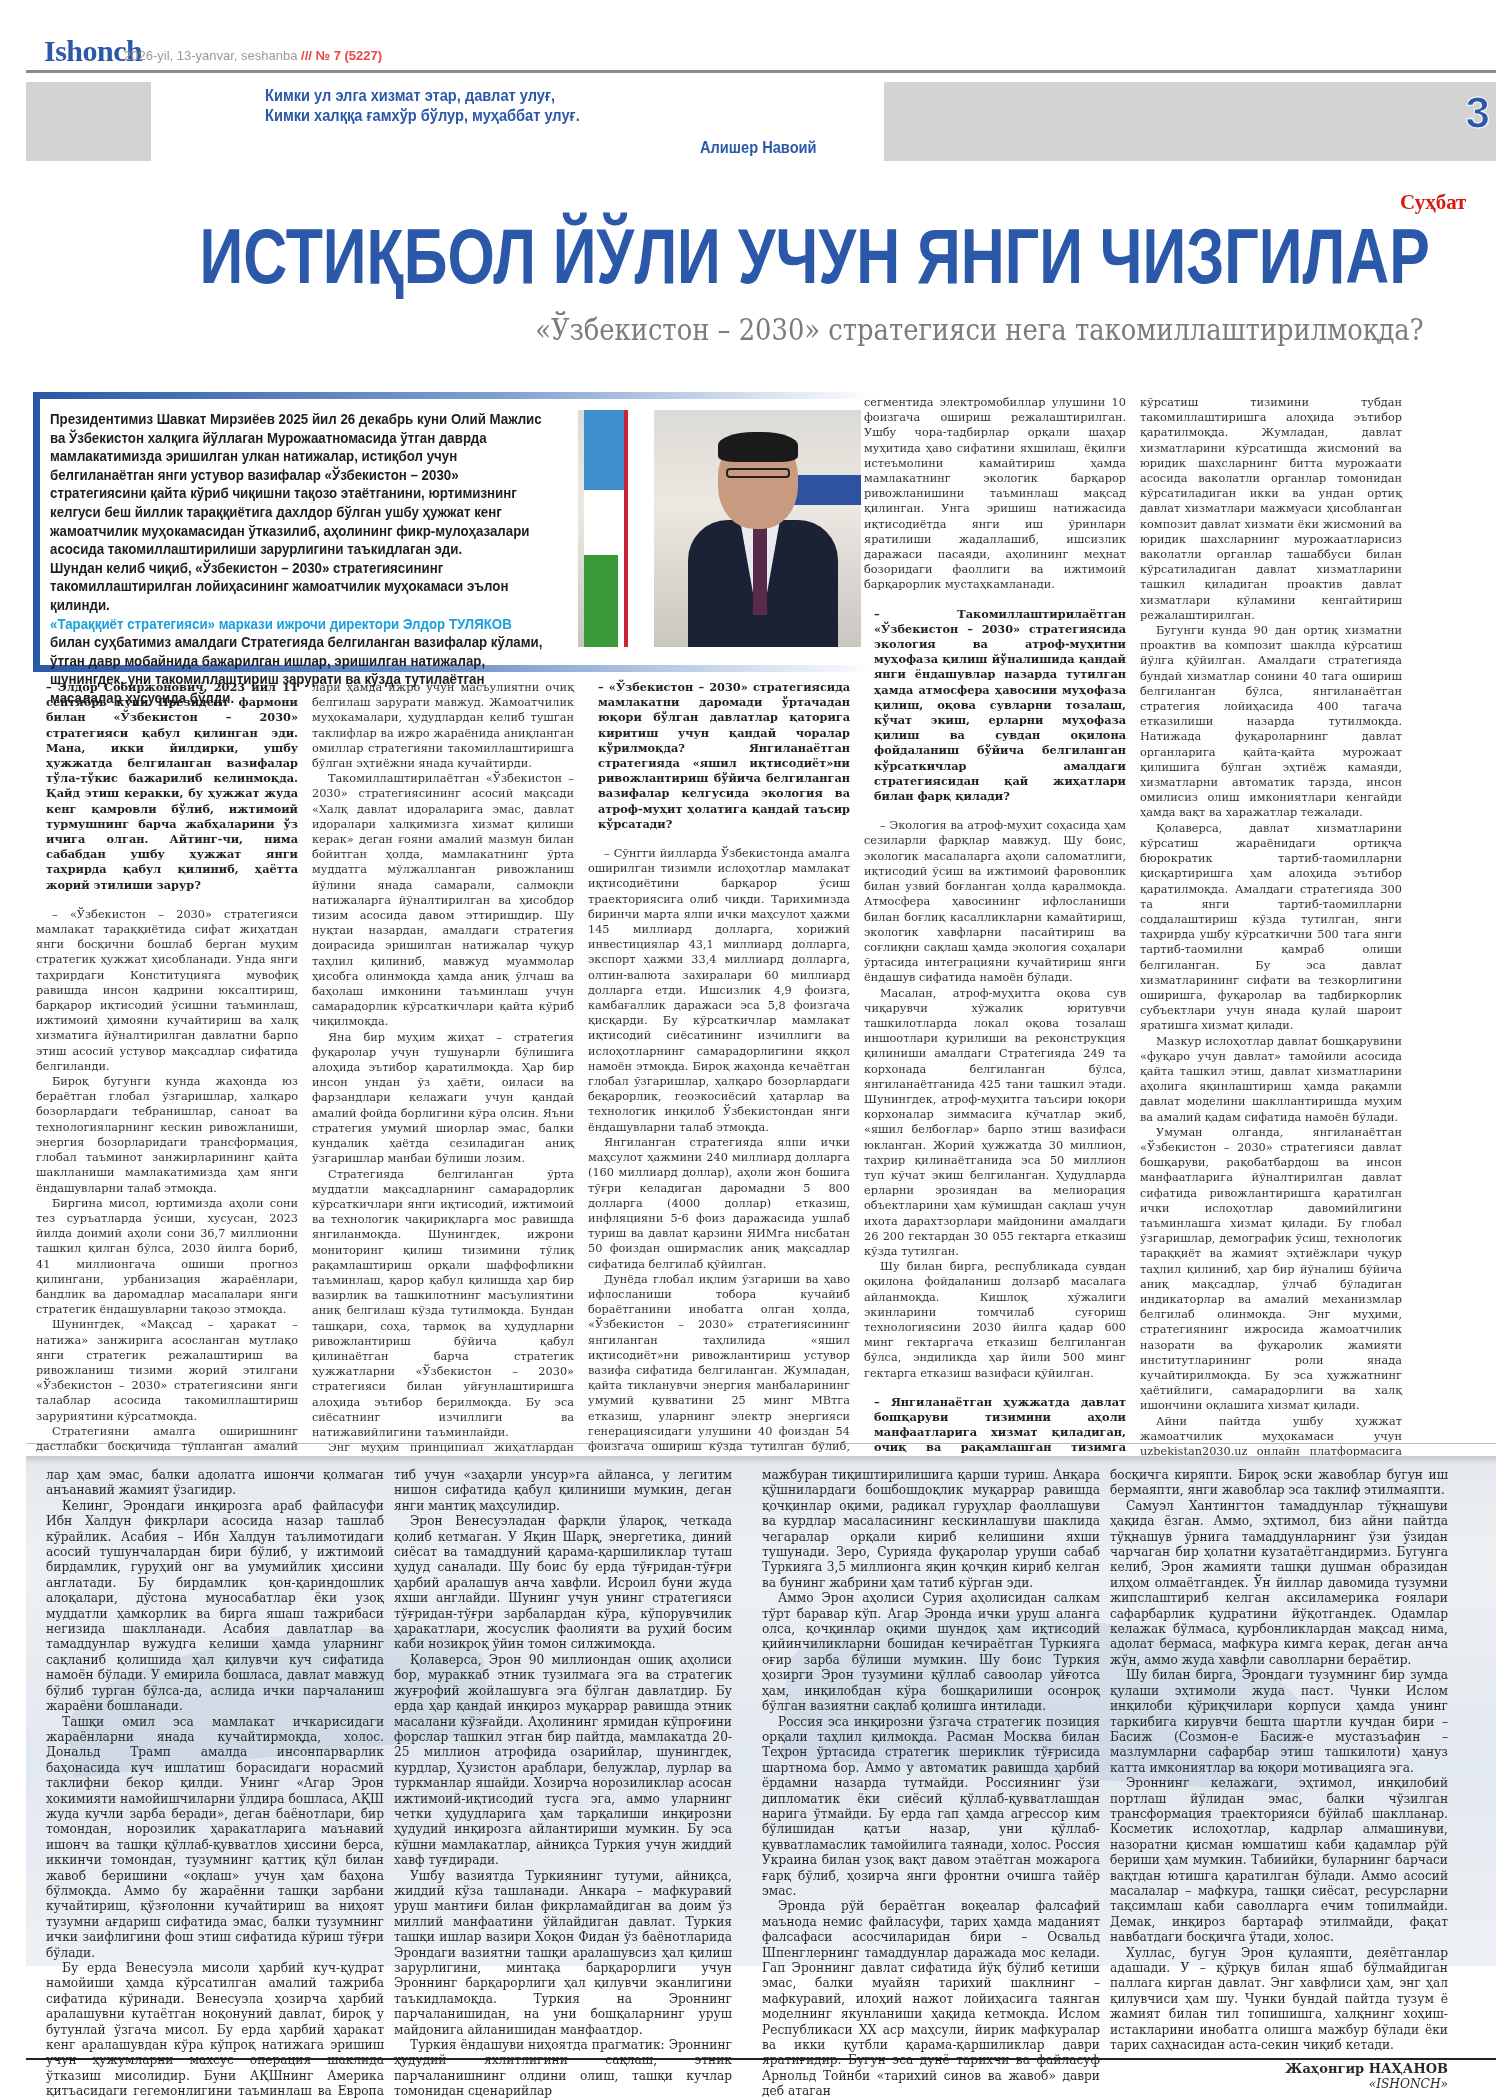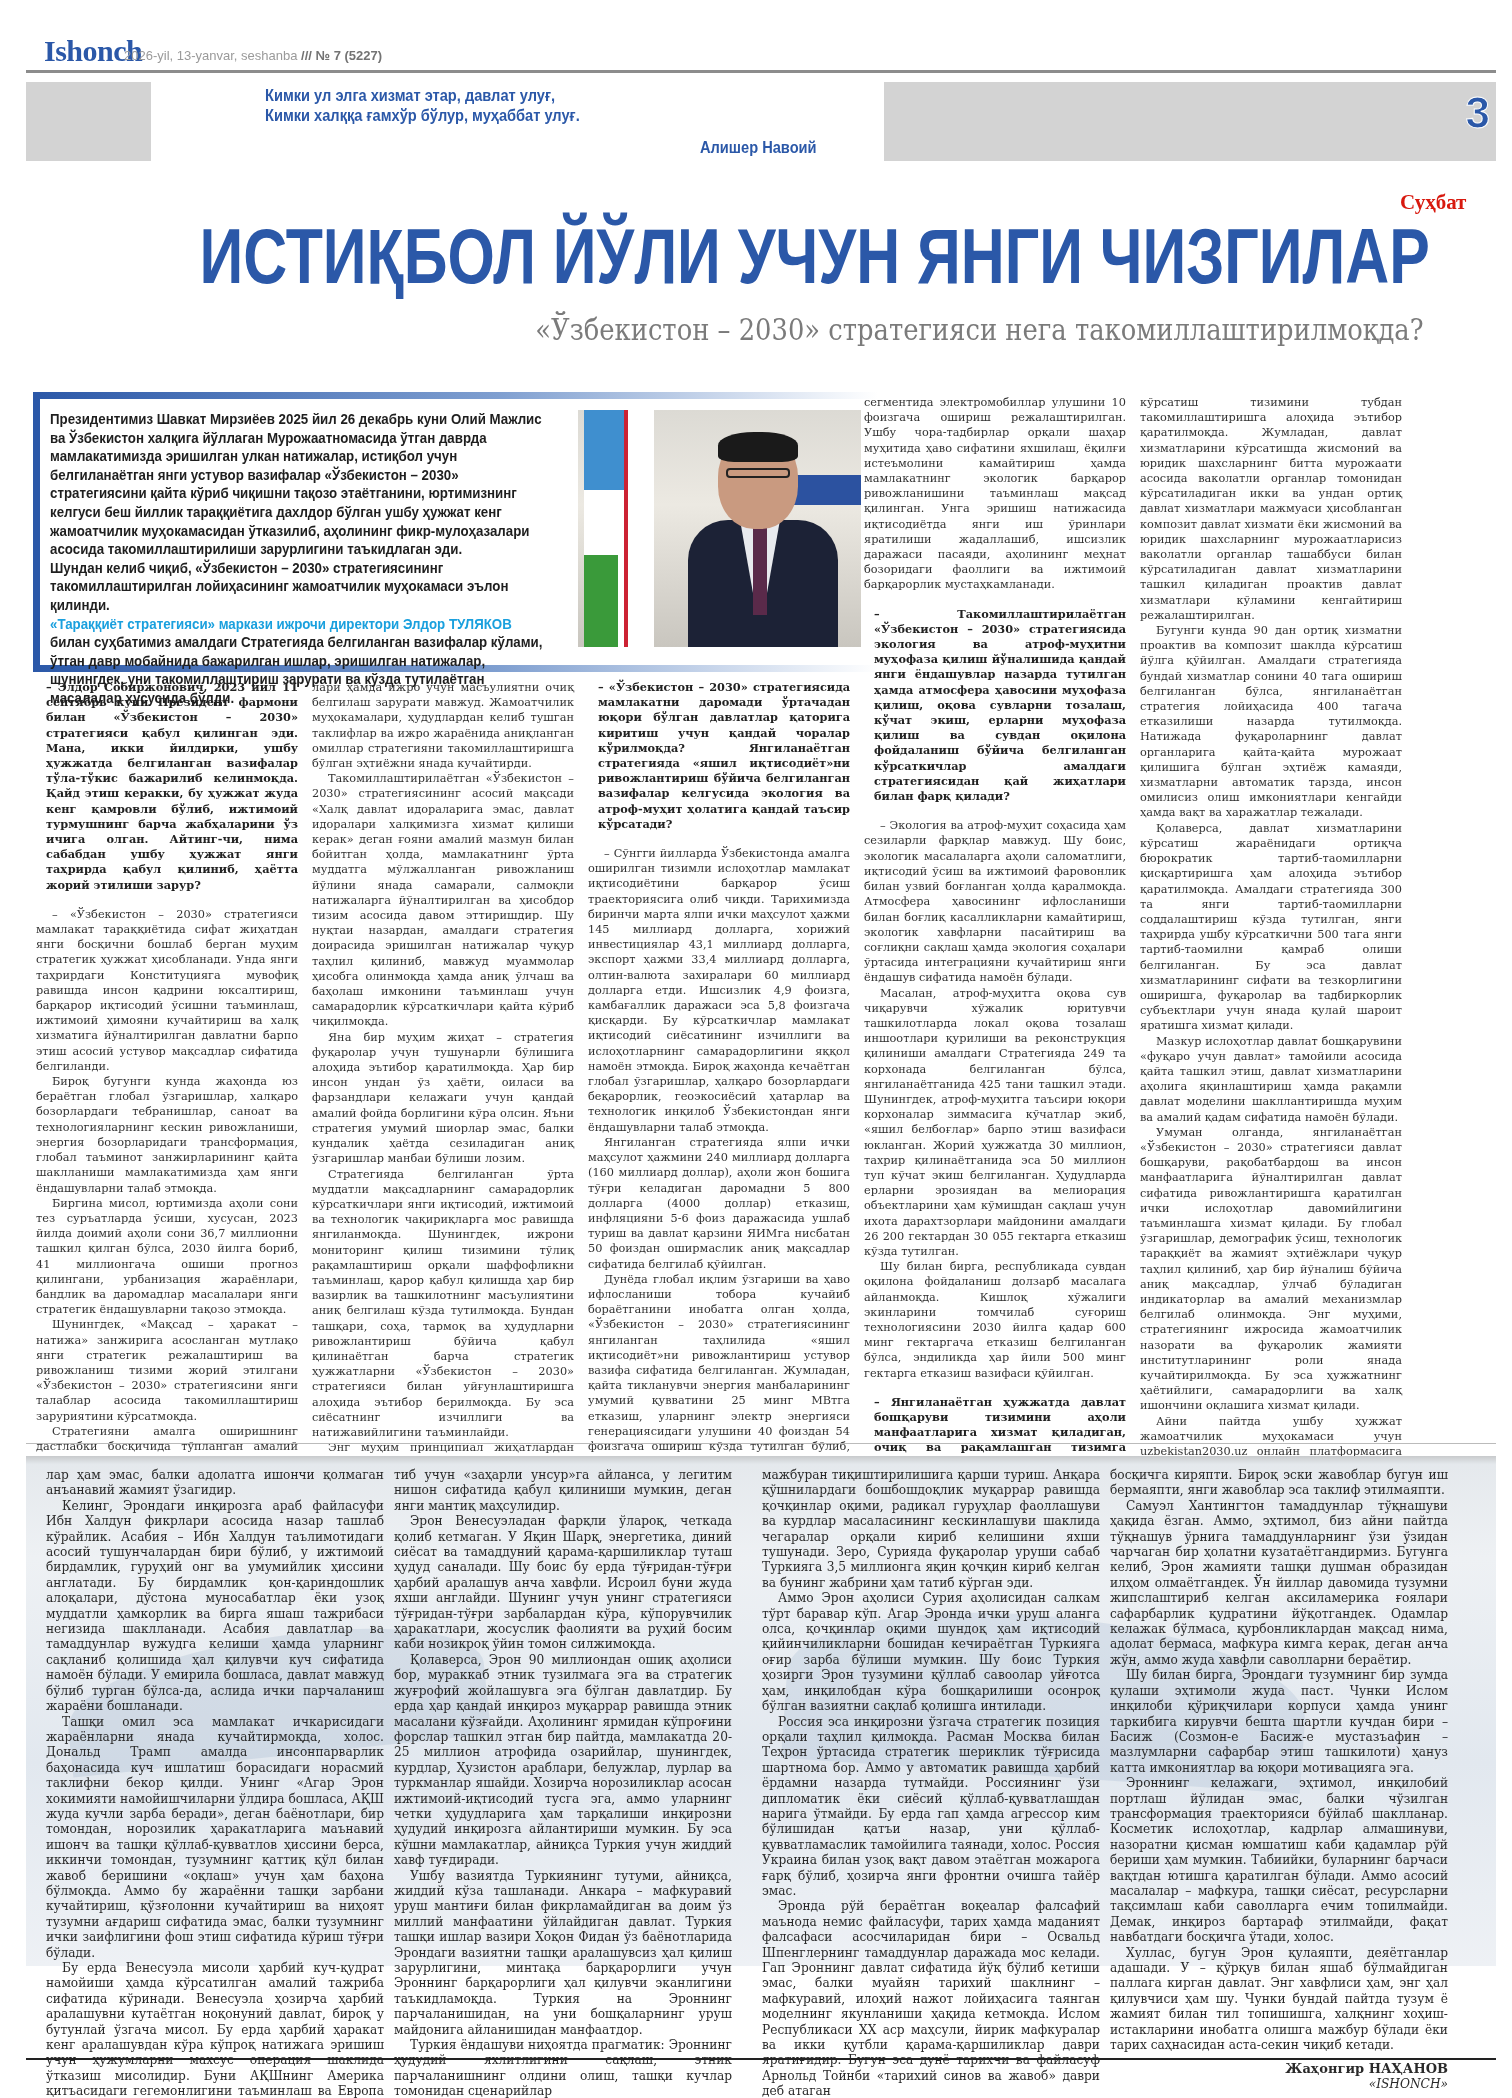--- a/index.html
+++ b/index.html
@@ -2,21 +2,21 @@
 <html><head>
 <meta charset="utf-8">
 <style>
   html, body { margin:0; padding:0; background:#ffffff; }
   body { width:1512px; height:2098px; position:relative; overflow:hidden; font-family:"DejaVu Serif", serif; color:#2a2a2a; }
   .abs { position:absolute; }
 
   
   .logo { left:44px; top:34px; font-family:"Liberation Serif", serif; font-weight:bold; font-size:30px; color:#2b58a8; letter-spacing:-0.5px; }
   .issue { left:124px; top:48px; font-family:"Liberation Sans", sans-serif; font-size:13px; color:#9a9a9a; }
-  .issue b { color:#737373; font-weight:bold; }
+  .issue b { color:#ef4444; font-weight:bold; }
   .top-rule { left:26px; top:70px; width:1470px; height:3px; background:#8c8c8c; }
   .grey-left { left:26px; top:82px; width:125px; height:79px; background:#d3d3d3; }
   .grey-right { left:884px; top:82px; width:612px; height:79px; background:#d3d3d3; }
   .page-num { left:1410px; top:88px; width:80px; text-align:right; font-family:"Liberation Sans", sans-serif; font-weight:bold; font-size:44px; color:#2b58a8; -webkit-text-stroke:1px #fff; }
   .quote { left:265px; top:86px; font-family:"Liberation Sans", sans-serif; font-weight:bold; font-size:17px; line-height:20px; color:#2b58a8; transform:scaleX(0.86); transform-origin:left top; }
   .quote-author { left:700px; top:138px; font-family:"Liberation Sans", sans-serif; font-weight:bold; font-size:17px; color:#2b58a8; transform:scaleX(0.86); transform-origin:left top; }
 
   .section { left:1400px; top:190px; font-family:"Liberation Serif", serif; font-weight:bold; font-size:21px; color:#d8190e; }
   .headline { left:26px; top:214px; width:1470px; text-align:right; font-family:"Liberation Sans", sans-serif; font-weight:bold; font-size:78px; line-height:84px; color:#2b58a8; white-space:nowrap; }
   .headline span { display:inline-block; transform:scaleX(0.78); transform-origin:center top; }

